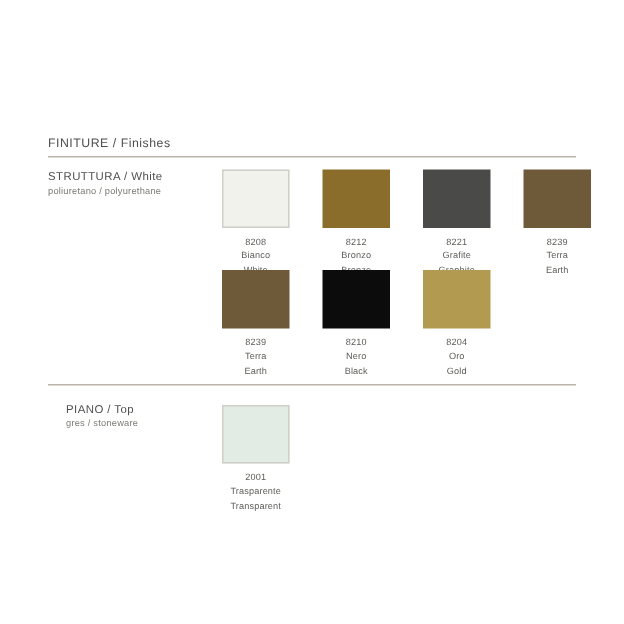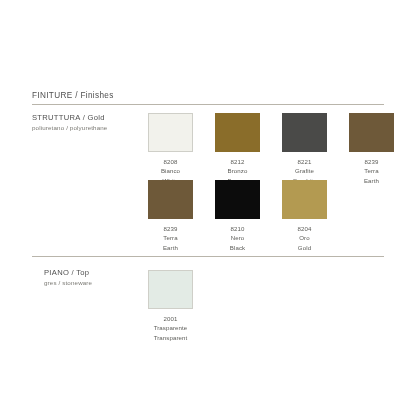--- a/index.html
+++ b/index.html
@@ -97,21 +97,21 @@
 </style>
 </head>
 <body>
 
 <div class="sheet">
 
   <div class="finiture-header">FINITURE / Finishes</div>
   <div class="rule rule-top" style="background-color: rgb(185, 181, 171);"></div>
 
   <div class="group-label group-struttura">
-    <span class="gl-title">STRUTTURA / Gold</span>
+    <span class="gl-title">STRUTTURA / White</span>
     <span class="gl-sub">poliuretano / polyurethane</span>
   </div>
 
   <div class="swatch-row row-1">
     <div class="swatch-cell">
       <div class="swatch-chip bordered" style="background-color: rgb(242, 242, 236);"></div>
       <div class="swatch-caption">
         <span class="code">8208</span>
         <span class="it">Bianco</span>
         <span class="en">White</span>

